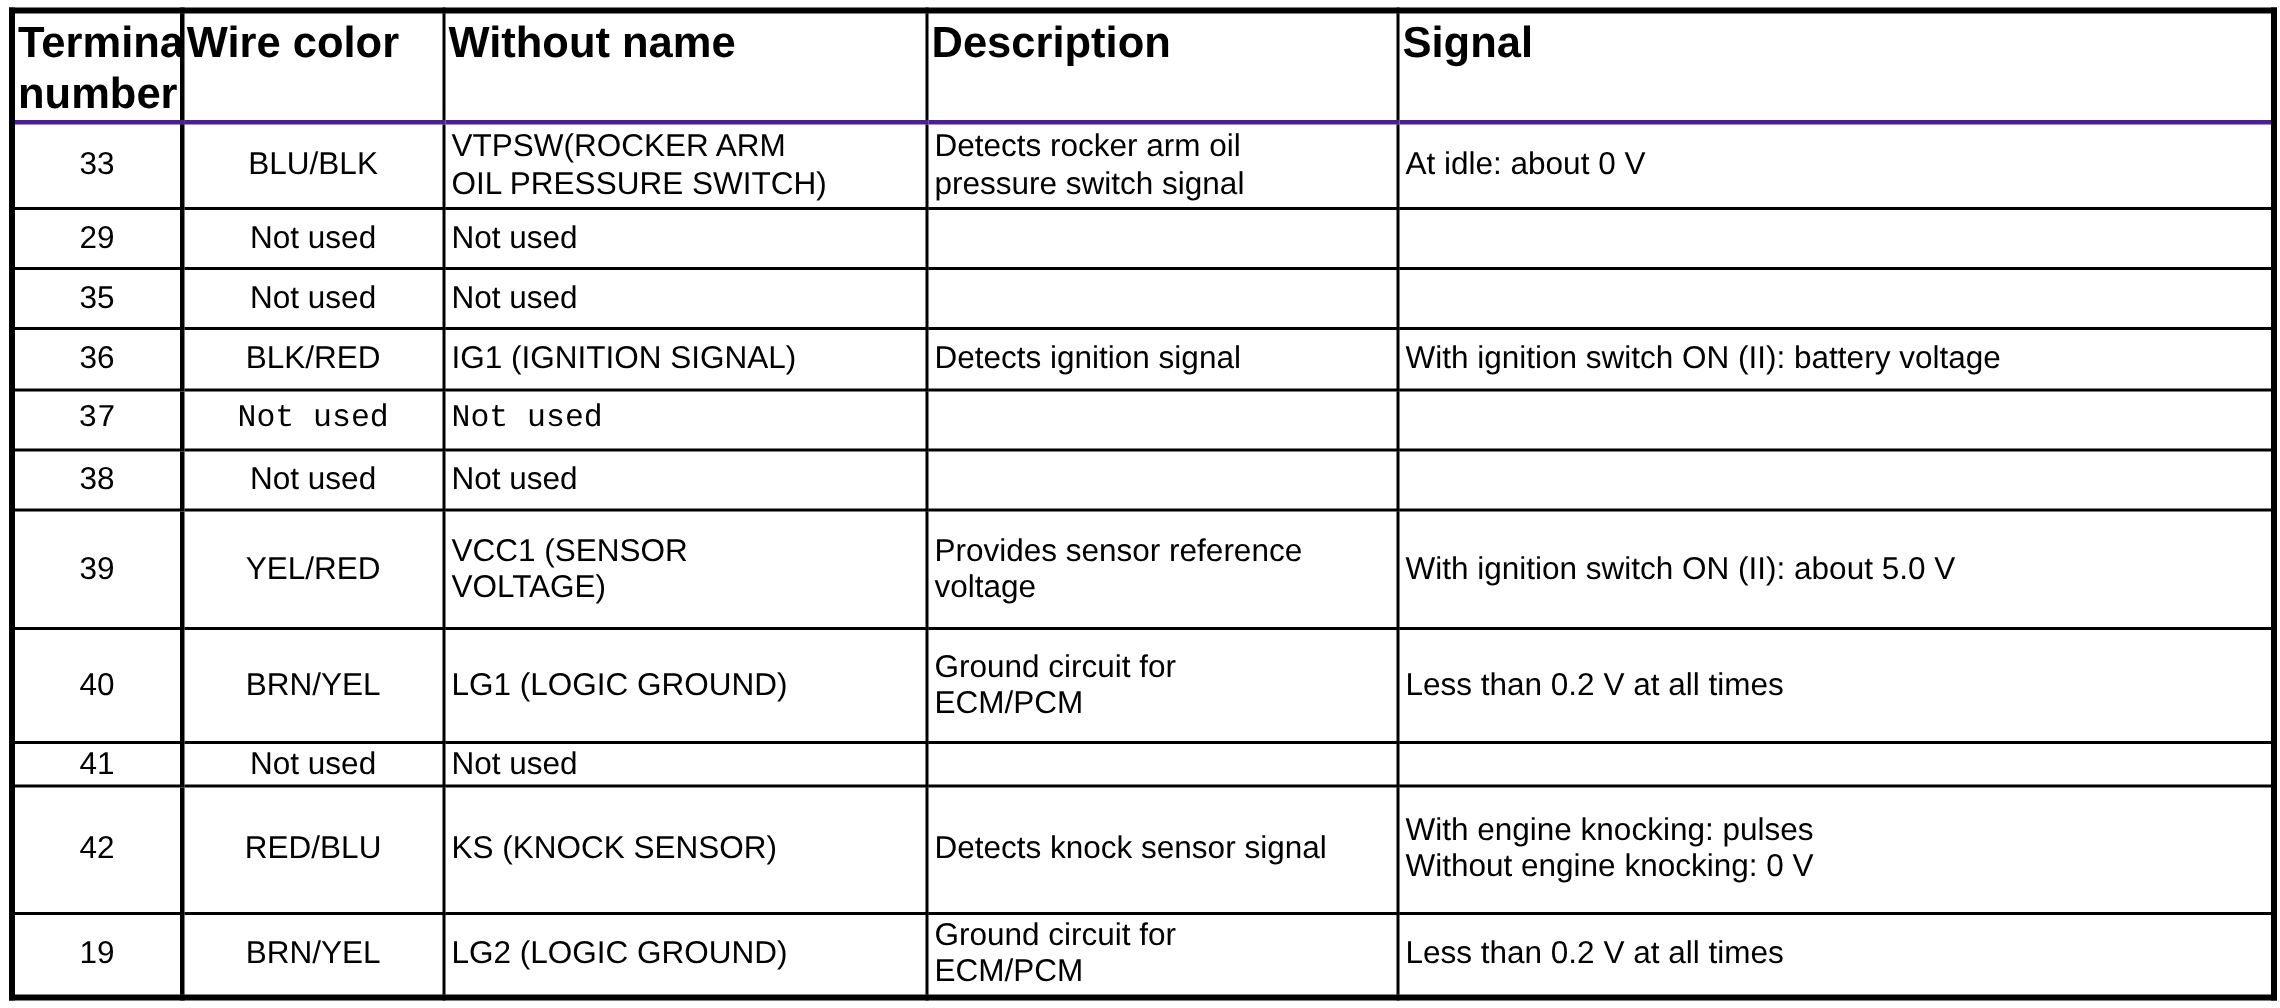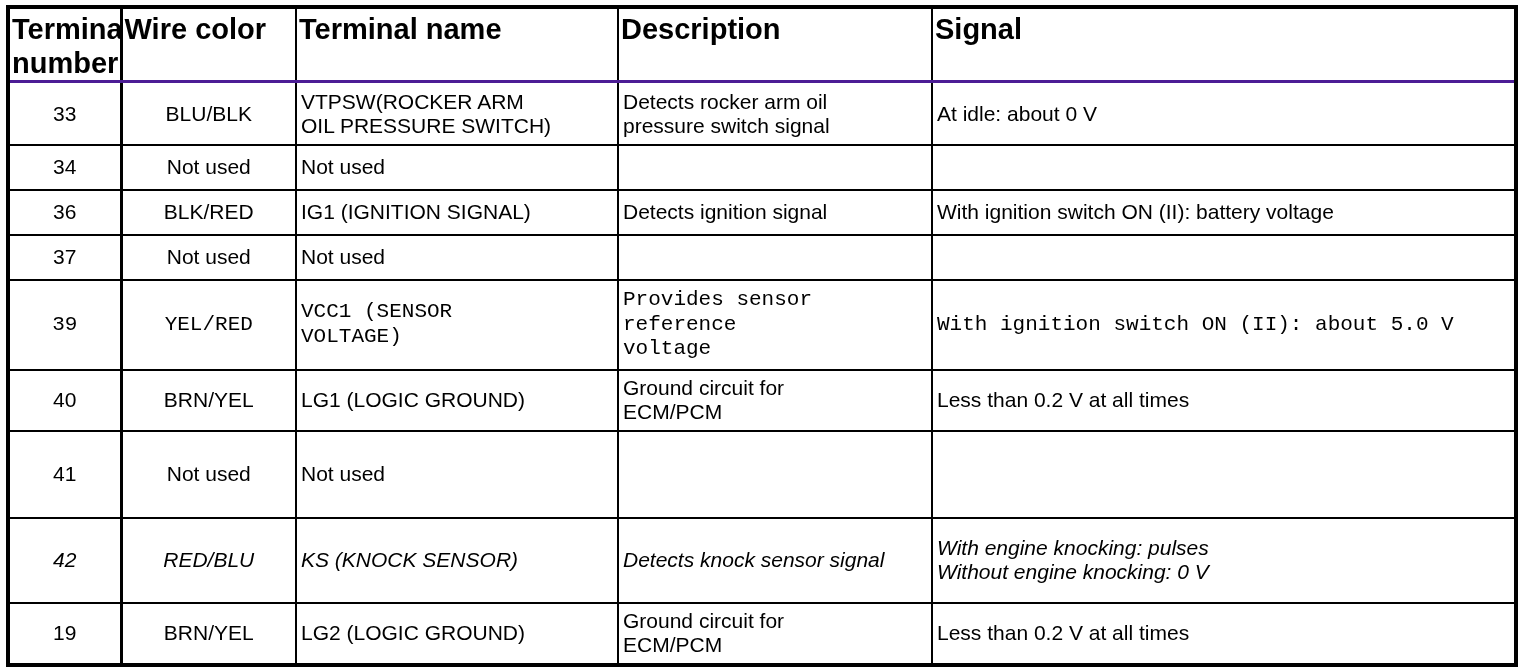--- a/index.html
+++ b/index.html
@@ -52,21 +52,21 @@
   th:first-child, td:first-child { border-right: 3px solid #000000; }
   
   thead tr              { height: 60px; }
   tbody tr:nth-child(1) { height: 52px; }
   tbody tr:nth-child(2) { height: 37px; }
   tbody tr:nth-child(3) { height: 37px; }
   tbody tr:nth-child(4) { height: 37px; }
   tbody tr:nth-child(5) { height: 37px; font-family: Liberation Mono, monospace; }
   tbody tr:nth-child(6) { height: 37px; }
   tbody tr:nth-child(7) { height: 72px; }
-  tbody tr:nth-child(8) { height: 70px; font-style: italic; }
+  tbody tr:nth-child(8) { height: 70px; }
   tbody tr:nth-child(9) { height: 22px; }
   tbody tr:nth-child(10){ height: 78px; }
   tbody tr:nth-child(11){ height: 33px; }
   tbody tr:nth-child(12){ height: 66px; }
 </style>
 </head>
 <body>
 
 <div class="page">
   <table class="terminal-table">
@@ -75,51 +75,65 @@
       <col style="width:175px">
       <col style="width:322px">
       <col style="width:314px">
       <col style="width:584px">
     </colgroup>
     <thead>
       <tr>
         <th>Terminal
 number</th>
         <th>Wire color</th>
-        <th>Terminal name</th>
+        <th>Without name</th>
         <th>Description</th>
         <th>Signal</th>
       </tr>
     </thead>
     <tbody>
         <tr>
     <td class="center">33</td>
     <td class="center">BLU/BLK</td>
     <td class="left">VTPSW(ROCKER ARM
 OIL PRESSURE SWITCH)</td>
     <td class="left">Detects rocker arm oil
 pressure switch signal</td>
     <td class="left">At idle: about 0 V</td>
   </tr>
         <tr>
-    <td class="center">34</td>
+    <td class="center">29</td>
+    <td class="center">Not used</td>
+    <td class="left">Not used</td>
+    <td class="left"></td>
+    <td class="left"></td>
+  </tr>
+        <tr>
+    <td class="center">35</td>
     <td class="center">Not used</td>
     <td class="left">Not used</td>
     <td class="left"></td>
     <td class="left"></td>
   </tr>
         <tr>
     <td class="center">36</td>
     <td class="center">BLK/RED</td>
     <td class="left">IG1 (IGNITION SIGNAL)</td>
     <td class="left">Detects ignition signal</td>
     <td class="left">With ignition switch ON (II): battery voltage</td>
   </tr>
         <tr>
     <td class="center">37</td>
+    <td class="center">Not used</td>
+    <td class="left">Not used</td>
+    <td class="left"></td>
+    <td class="left"></td>
+  </tr>
+        <tr>
+    <td class="center">38</td>
     <td class="center">Not used</td>
     <td class="left">Not used</td>
     <td class="left"></td>
     <td class="left"></td>
   </tr>
         <tr>
     <td class="center">39</td>
     <td class="center">YEL/RED</td>
     <td class="left">VCC1 (SENSOR
 VOLTAGE)</td>

